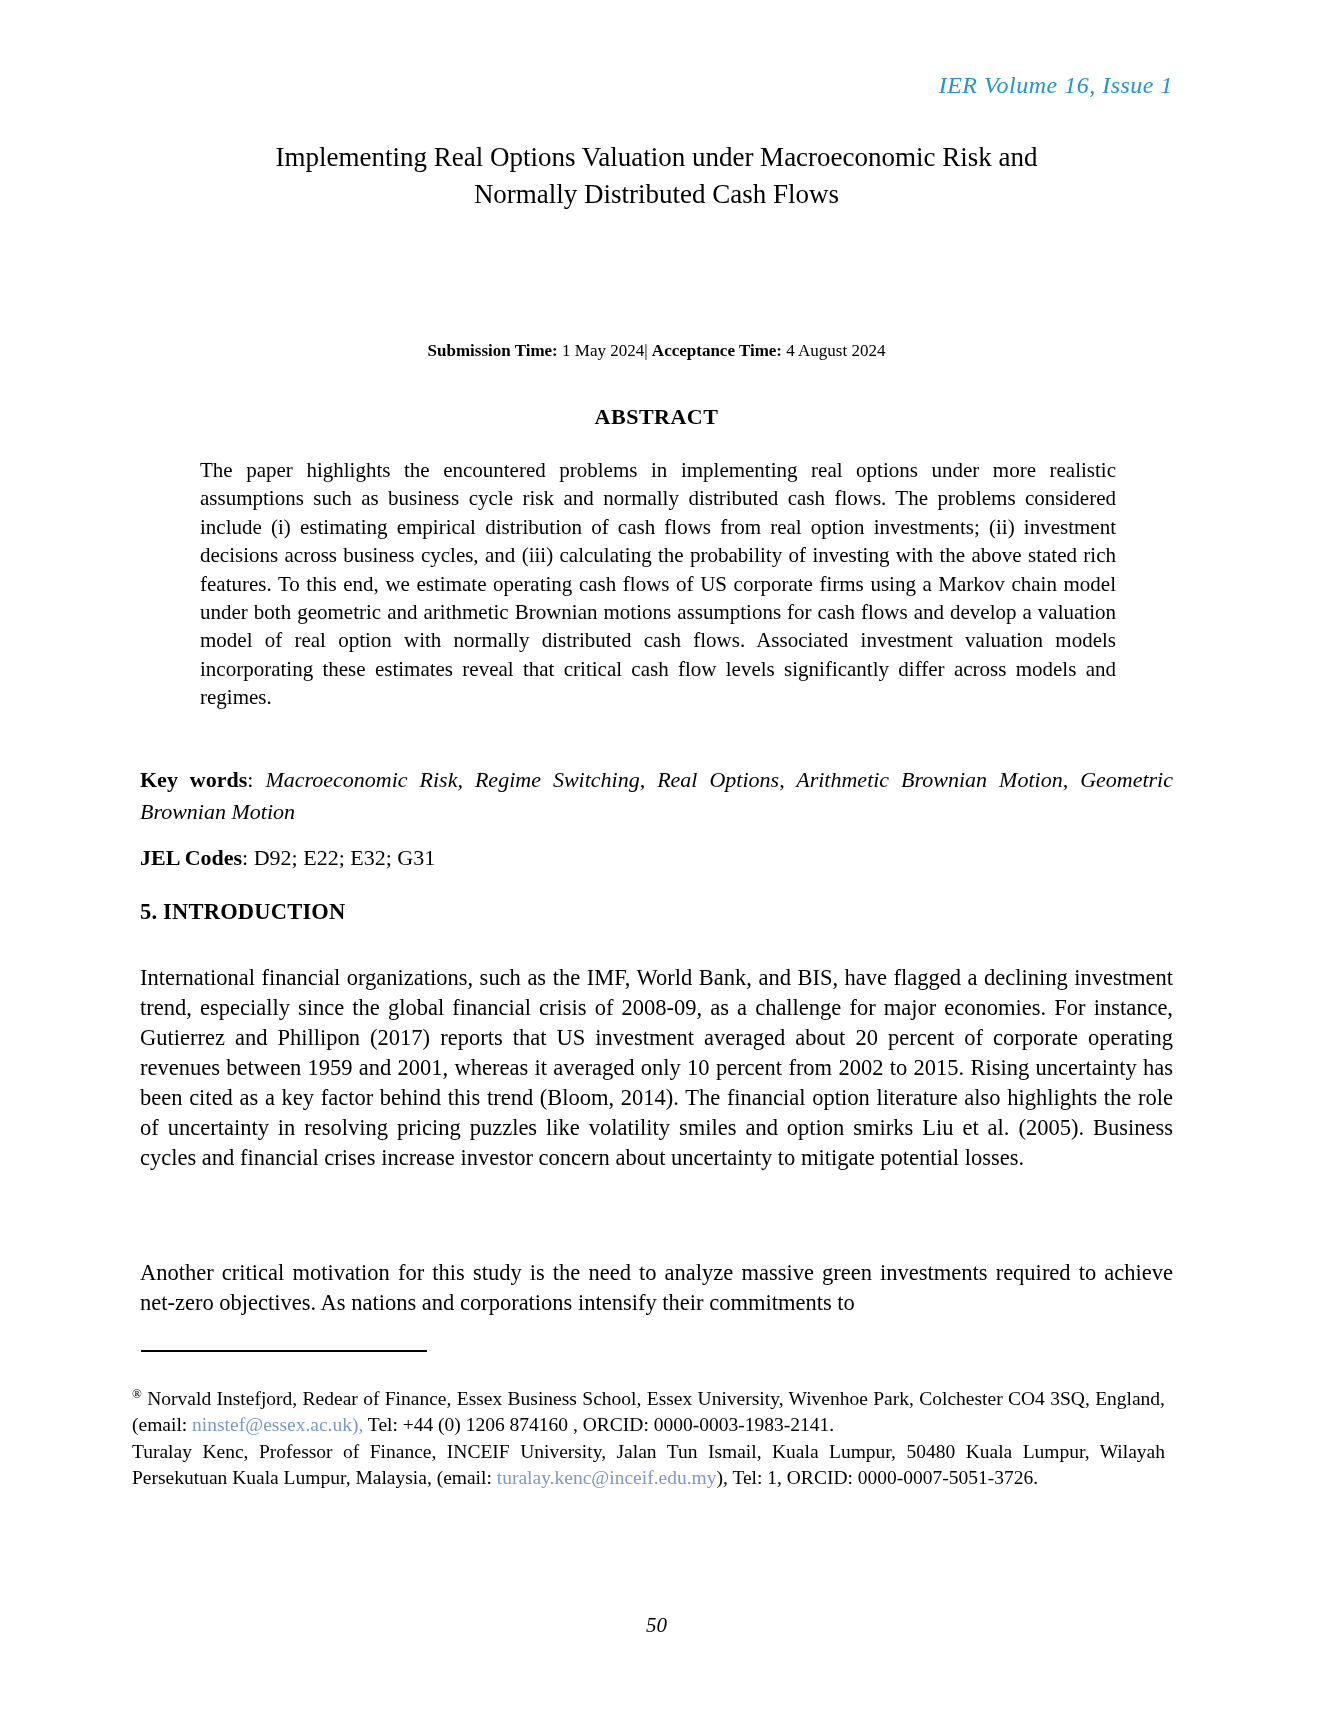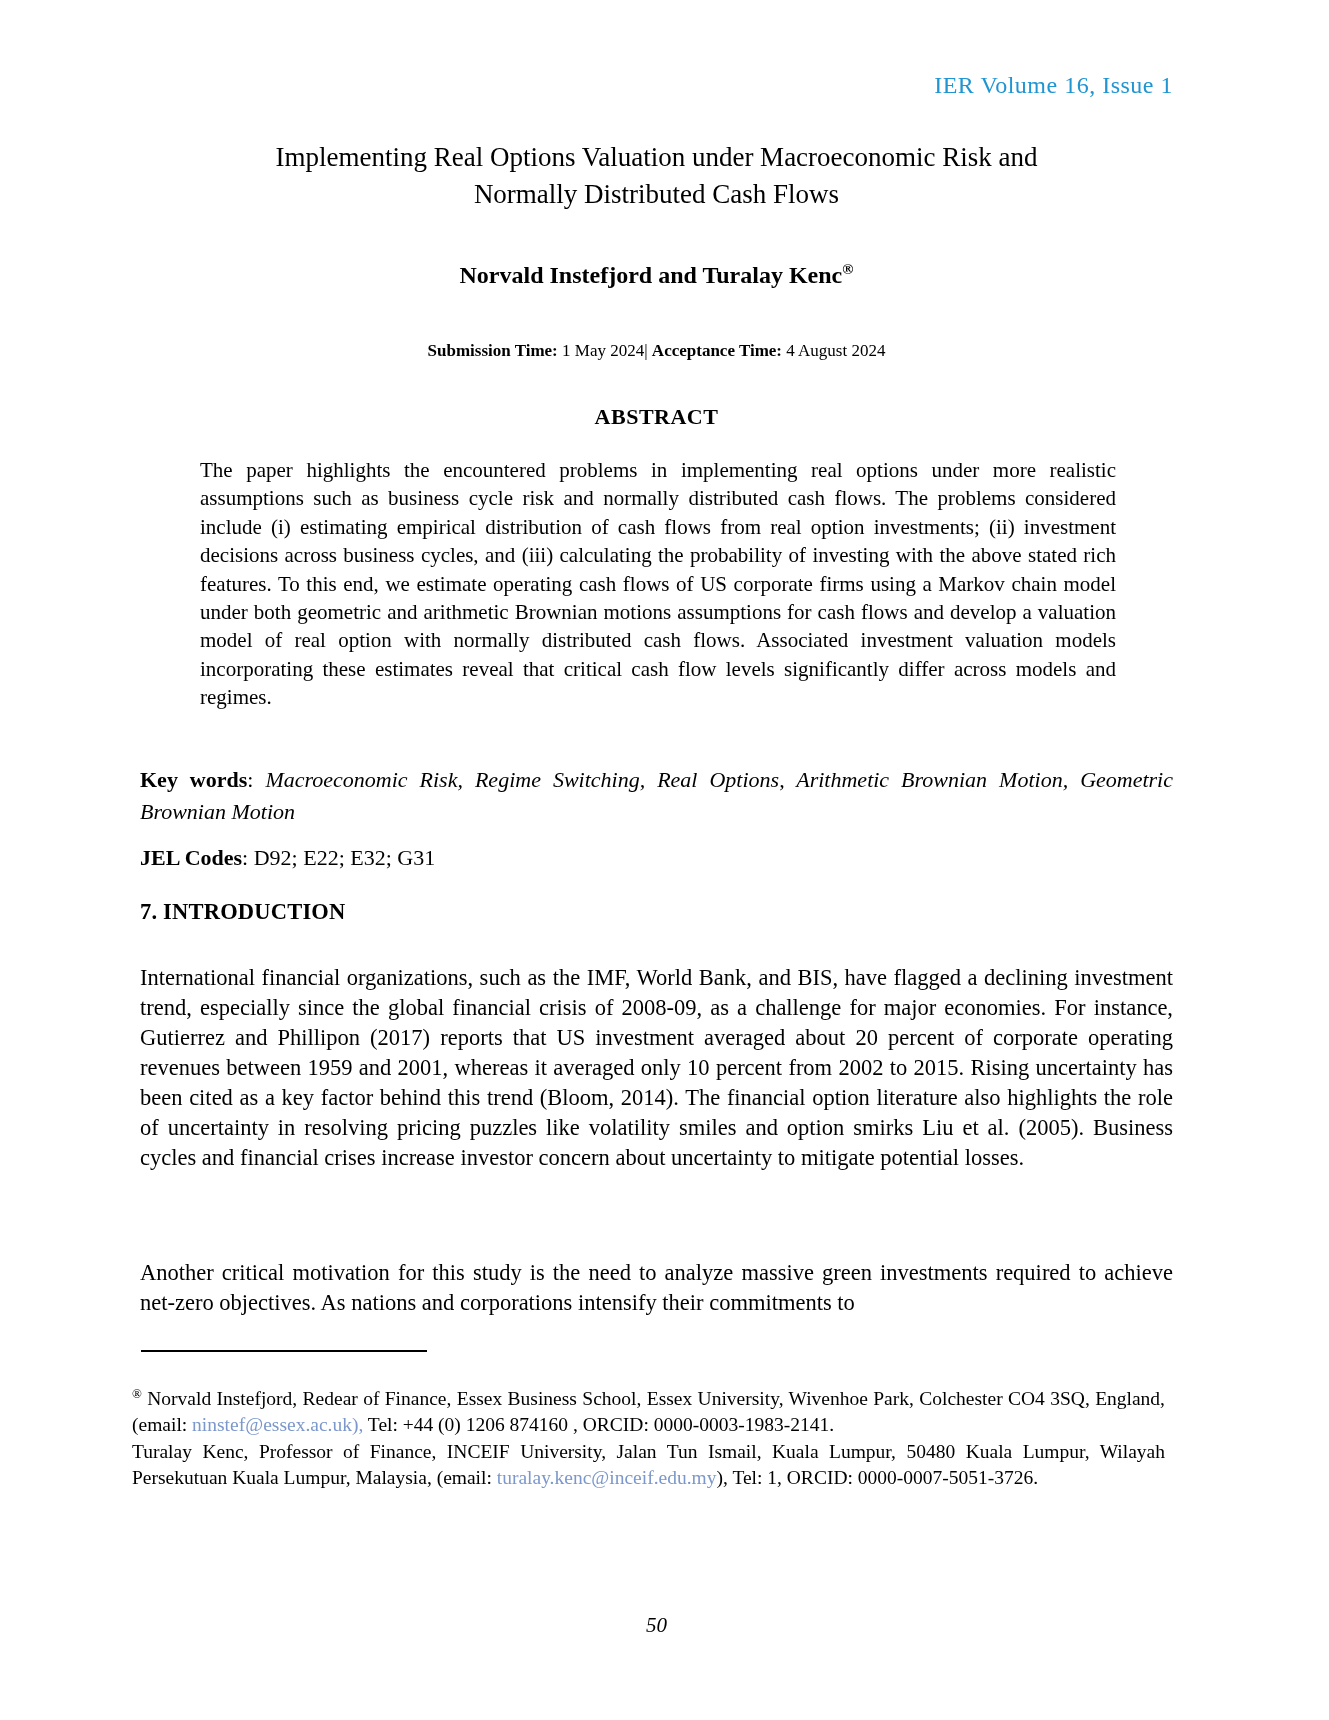--- a/index.html
+++ b/index.html
@@ -13,21 +13,21 @@
   body{
     width:1329px;height:1720px;
     font-family:"Liberation Serif","DejaVu Serif",serif;
     color:var(--ink);
   }
   .page{
     position:relative;width:1329px;height:1720px;background:var(--paper);overflow:hidden;
   }
   .journal-header{
     position:absolute;top:72px;right:156px;
-    font-size:24px;color:var(--header-blue);
+    font-size:24px;font-style:italic;color:var(--header-blue);
     letter-spacing:0.5px;white-space:nowrap;
   }
   .paper-title{
     position:absolute;top:139px;left:140px;width:1033px;
     text-align:center;font-weight:normal;font-size:27px;line-height:37px;
   }
   .authors-line{
     position:absolute;top:262px;left:140px;width:1033px;
     text-align:center;font-weight:bold;font-size:24px;
   }
@@ -84,33 +84,32 @@
 
 <div class="page">
 
   <div class="journal-header">IER Volume 16, Issue 1</div>
 
   <div class="paper-title">
     <div>Implementing Real Options Valuation under Macroeconomic Risk and</div>
     <div>Normally Distributed Cash Flows</div>
   </div>
 
-  <div class="authors-line"><span>Norvald Instefjord and Turalay Kenc</span><sup>®</sup></div>
 
   <div class="dates-line"><span class="lbl">Submission Time:</span><span> 1 May 2024| </span><span class="lbl">Acceptance Time:</span><span> 4 August 2024</span></div>
 
   <div class="abstract-heading">ABSTRACT</div>
 
   <div class="abstract-body">The paper highlights the encountered problems in implementing real options under more realistic assumptions such as business cycle risk and normally distributed cash flows. The problems considered include (i) estimating empirical distribution of cash flows from real option investments; (ii) investment decisions across business cycles, and (iii) calculating the probability of investing with the above stated rich features. To this end, we estimate operating cash flows of US corporate firms using a Markov chain model under both geometric and arithmetic Brownian motions assumptions for cash flows and develop a valuation model of real option with normally distributed cash flows. Associated investment valuation models incorporating these estimates reveal that critical cash flow levels significantly differ across models and regimes.</div>
 
   <div class="keywords-line"><span class="lbl">Key words</span><span>: </span><span class="kw">Macroeconomic Risk, Regime Switching, Real Options, Arithmetic Brownian Motion, Geometric Brownian Motion</span></div>
 
   <div class="jel-line"><span class="lbl">JEL Codes</span><span>: D92; E22; E32; G31</span></div>
 
-  <div class="section-heading">7. INTRODUCTION</div>
+  <div class="section-heading">5. INTRODUCTION</div>
 
   <div class="body-para para-1">International financial organizations, such as the IMF, World Bank, and BIS, have flagged a declining investment trend, especially since the global financial crisis of 2008-09, as a challenge for major economies. For instance, Gutierrez and Phillipon (2017) reports that US investment averaged about 20 percent of corporate operating revenues between 1959 and 2001, whereas it averaged only 10 percent from 2002 to 2015. Rising uncertainty has been cited as a key factor behind this trend (Bloom, 2014). The financial option literature also highlights the role of uncertainty in resolving pricing puzzles like volatility smiles and option smirks Liu et al. (2005). Business cycles and financial crises increase investor concern about uncertainty to mitigate potential losses.</div>
 
   <div class="body-para para-2">Another critical motivation for this study is the need to analyze massive green investments required to achieve net-zero objectives. As nations and corporations intensify their commitments to</div>
 
   <div class="footnote-divider"></div>
 
   <div class="footnotes">
     <div><sup>®</sup><span> Norvald Instefjord, Redear of Finance, Essex Business School, Essex University, Wivenhoe Park, Colchester CO4 3SQ, England, (email: </span><a class="fn-link">ninstef@essex.ac.uk),</a><span> Tel: +44 (0) 1206 874160 , ORCID: 0000-0003-1983-2141.</span></div>
     <div><span>Turalay Kenc, Professor of Finance, INCEIF University, Jalan Tun Ismail, Kuala Lumpur, 50480 Kuala Lumpur, Wilayah Persekutuan Kuala Lumpur, Malaysia, (email: </span><a class="fn-link">turalay.kenc@inceif.edu.my</a><span>), Tel: 1, ORCID: 0000-0007-5051-3726.</span></div>

